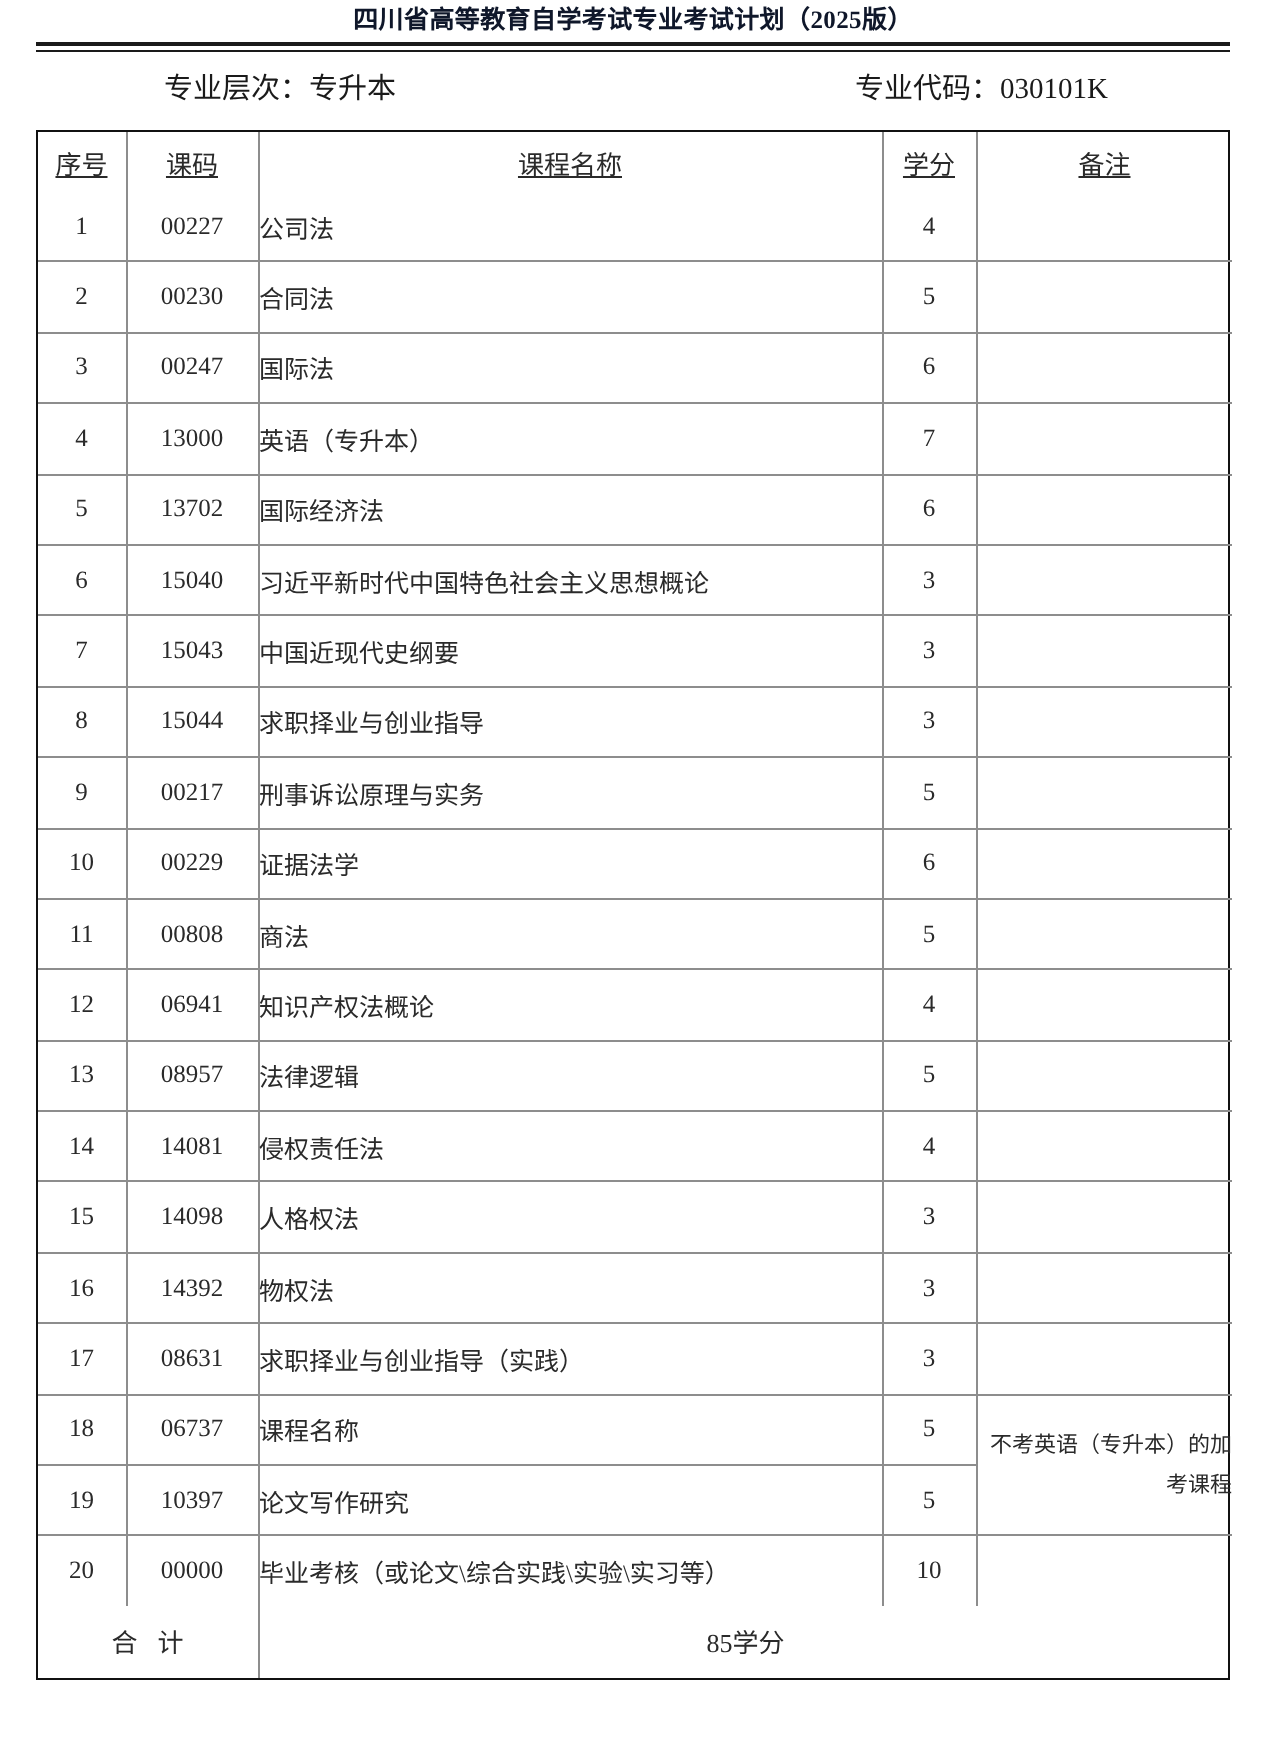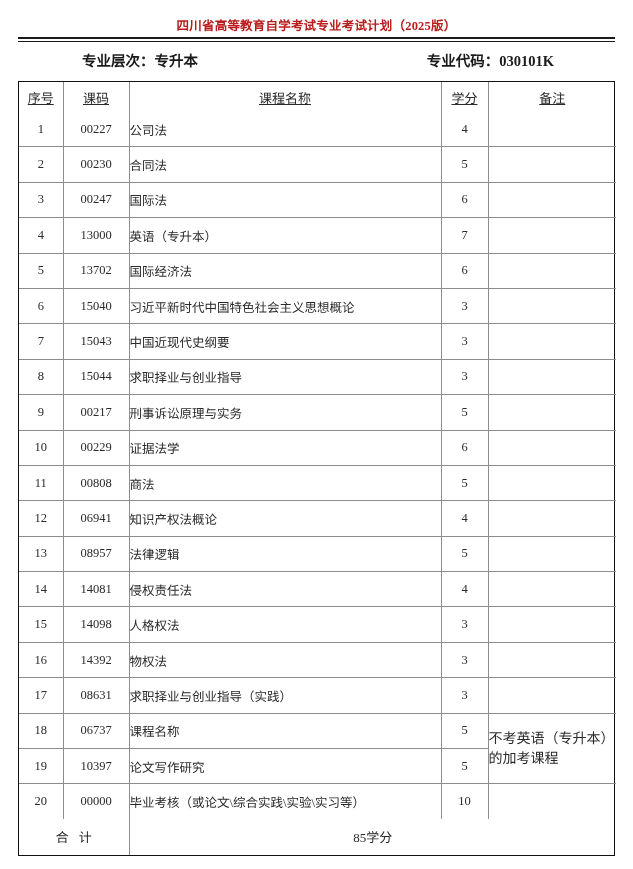--- a/index.html
+++ b/index.html
@@ -22,22 +22,22 @@
     height: 869px;
     box-sizing: border-box;
   }
 
   
   .running-head {
     text-align: center;
     font-size: 12.5px;
     font-weight: 700;
     letter-spacing: 0.2px;
-    color: #b91c1c;
-    padding-top: 19px;
+    color: #0f172a;
+    padding-top: 3px;
     line-height: 15px;
   }
 
   .head-rule {
     margin: 3px 18px 0 18px;
     border-top: 2px solid #1a1a1a;
     border-bottom: 1px solid #1a1a1a;
     height: 2px;
     box-sizing: content-box;
   }
@@ -52,21 +52,21 @@
     line-height: 30px;
     color: #000;
   }
 
   
   .meta-row {
     display: flex;
     justify-content: space-between;
     margin: 9px 21px 0 82px;
     font-size: 14.5px;
-    font-weight: 700;
+    font-weight: 400;
     line-height: 20px;
   }
   .meta-item {
     white-space: nowrap;
   }
   .meta-right {
     margin-right: 58px;
   }
 
   
@@ -114,21 +114,21 @@
   }
 
   tbody td {
     height: 34.4px;
   }
 
   .idx-cell    { text-align: center; font-size: 12.5px; }
   .code-cell   { text-align: center; font-size: 12.5px; }
   .name-cell   { text-align: left; padding-left: 9px; font-size: 12.5px; }
   .credit-cell { text-align: center; font-size: 12.5px; }
-  .note-cell   { text-align: left; font-size: 14px; line-height: 20px; }
+  .note-cell   { text-align: right; font-size: 11px; line-height: 20px; }
 
   
   tr.total-row td {
     height: 36px;
     font-size: 13px;
   }
   .total-label {
     text-align: center;
     letter-spacing: 10px;
     text-indent: 10px;

